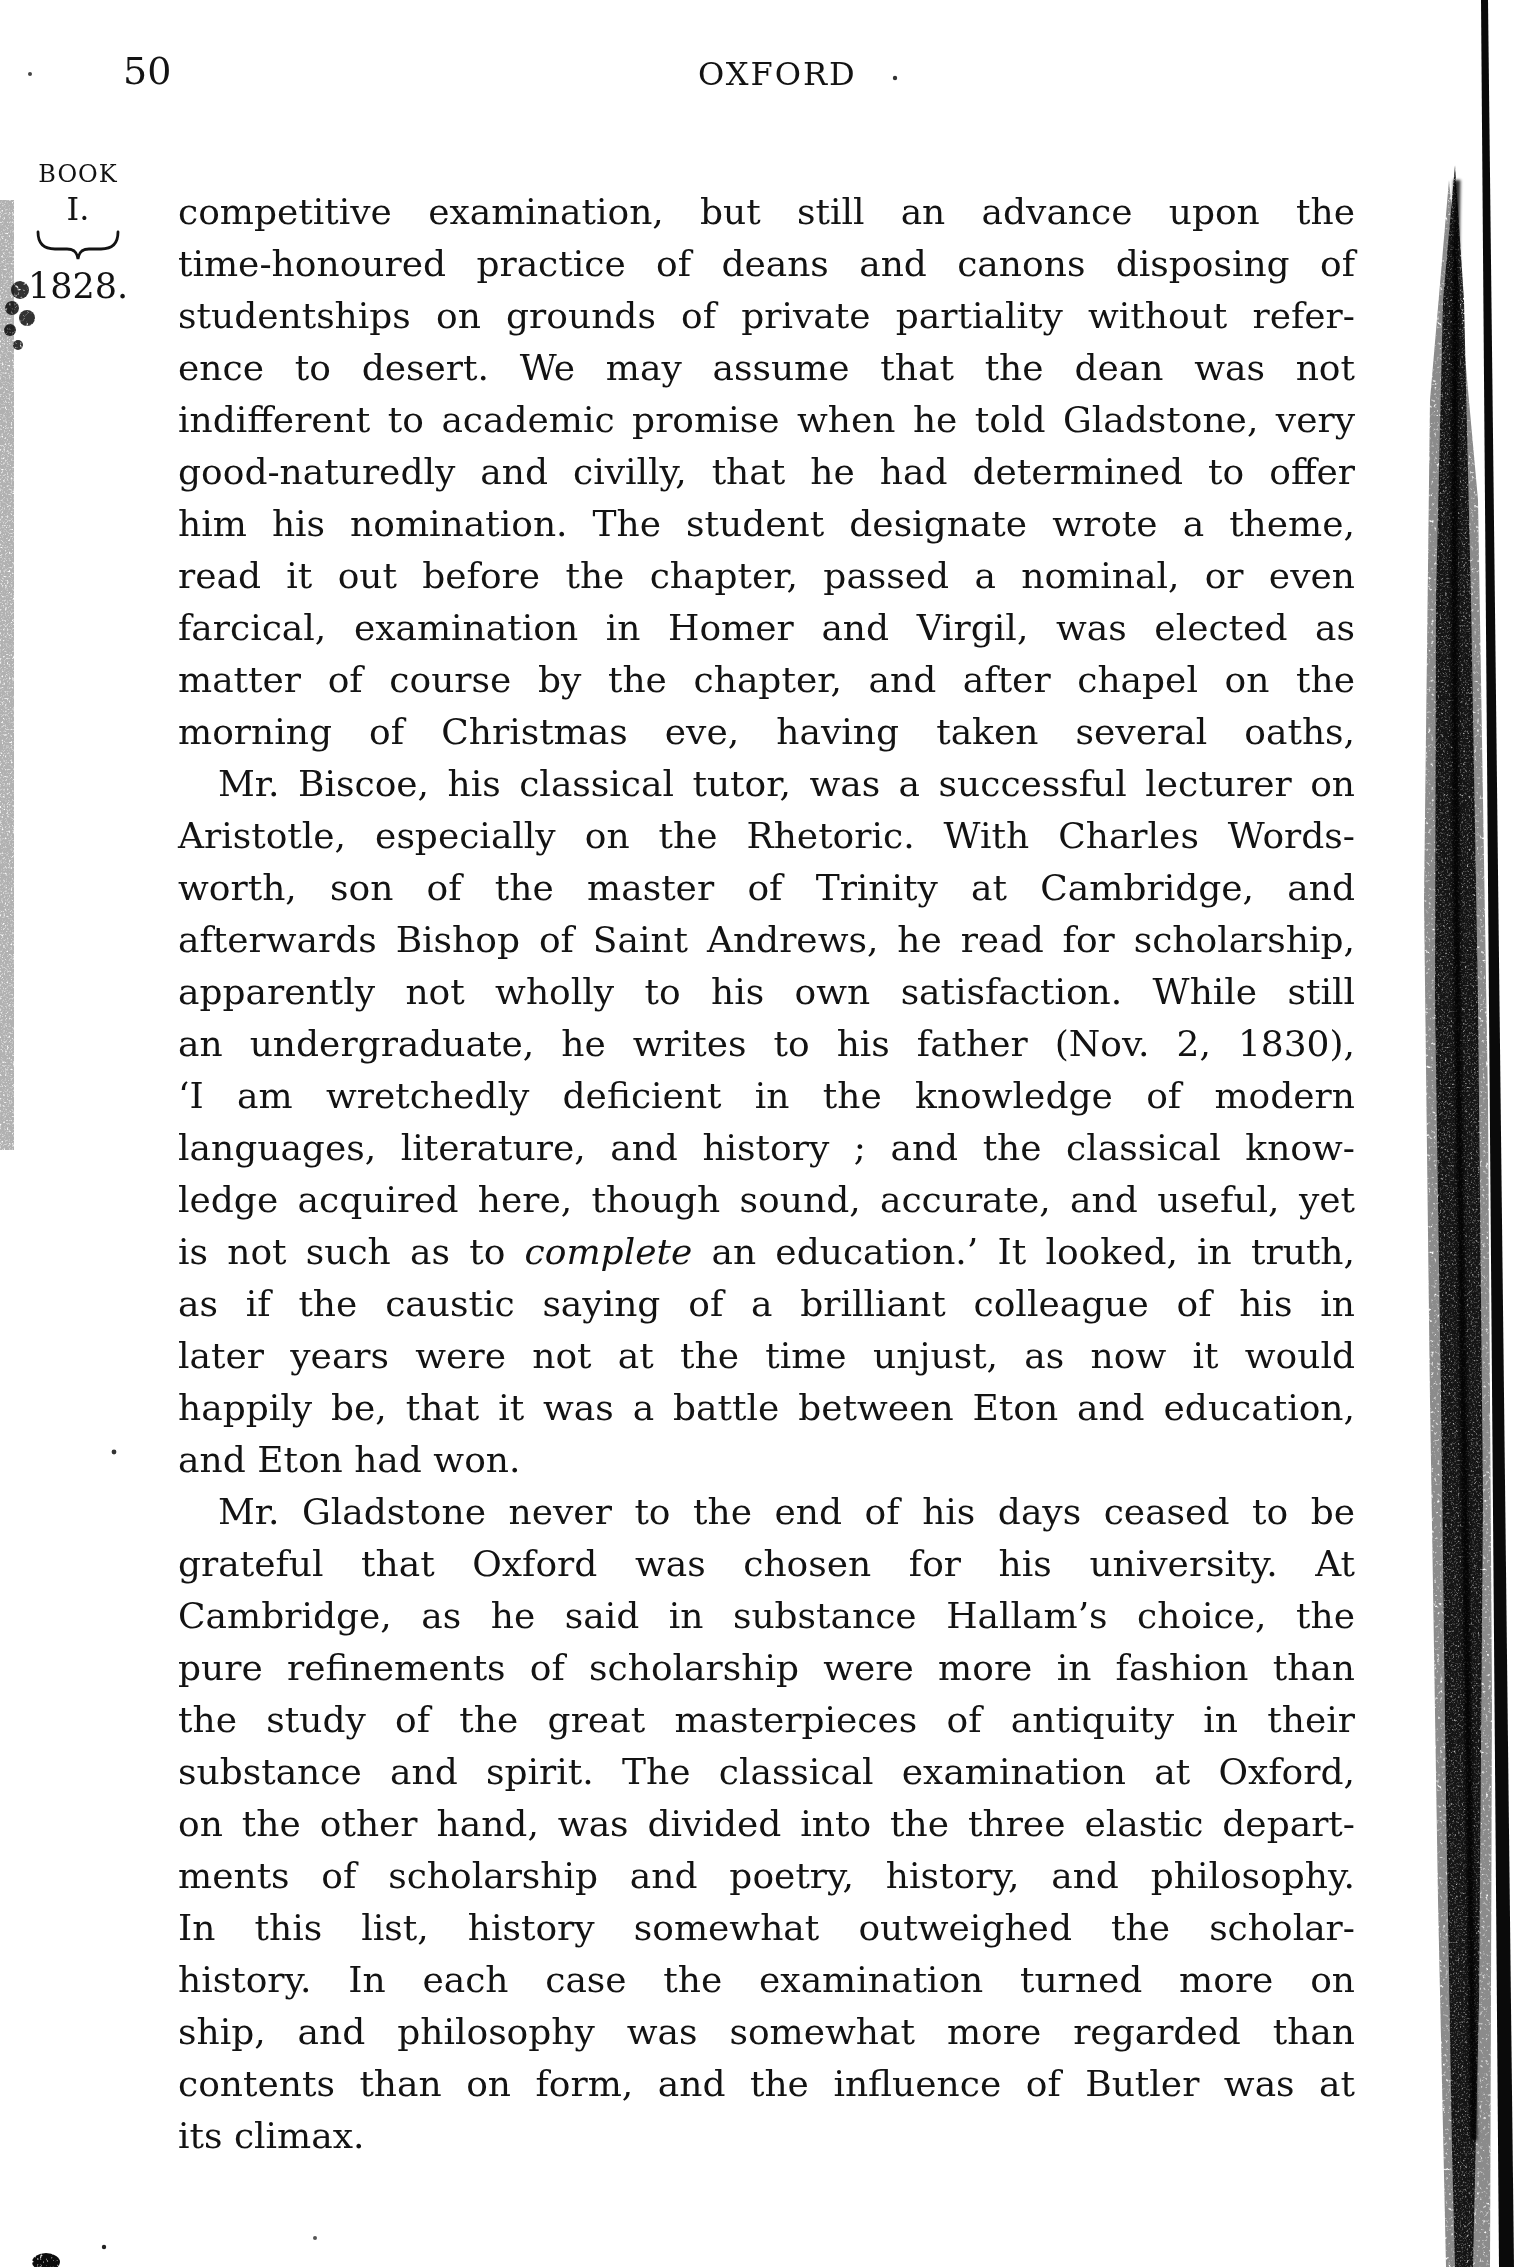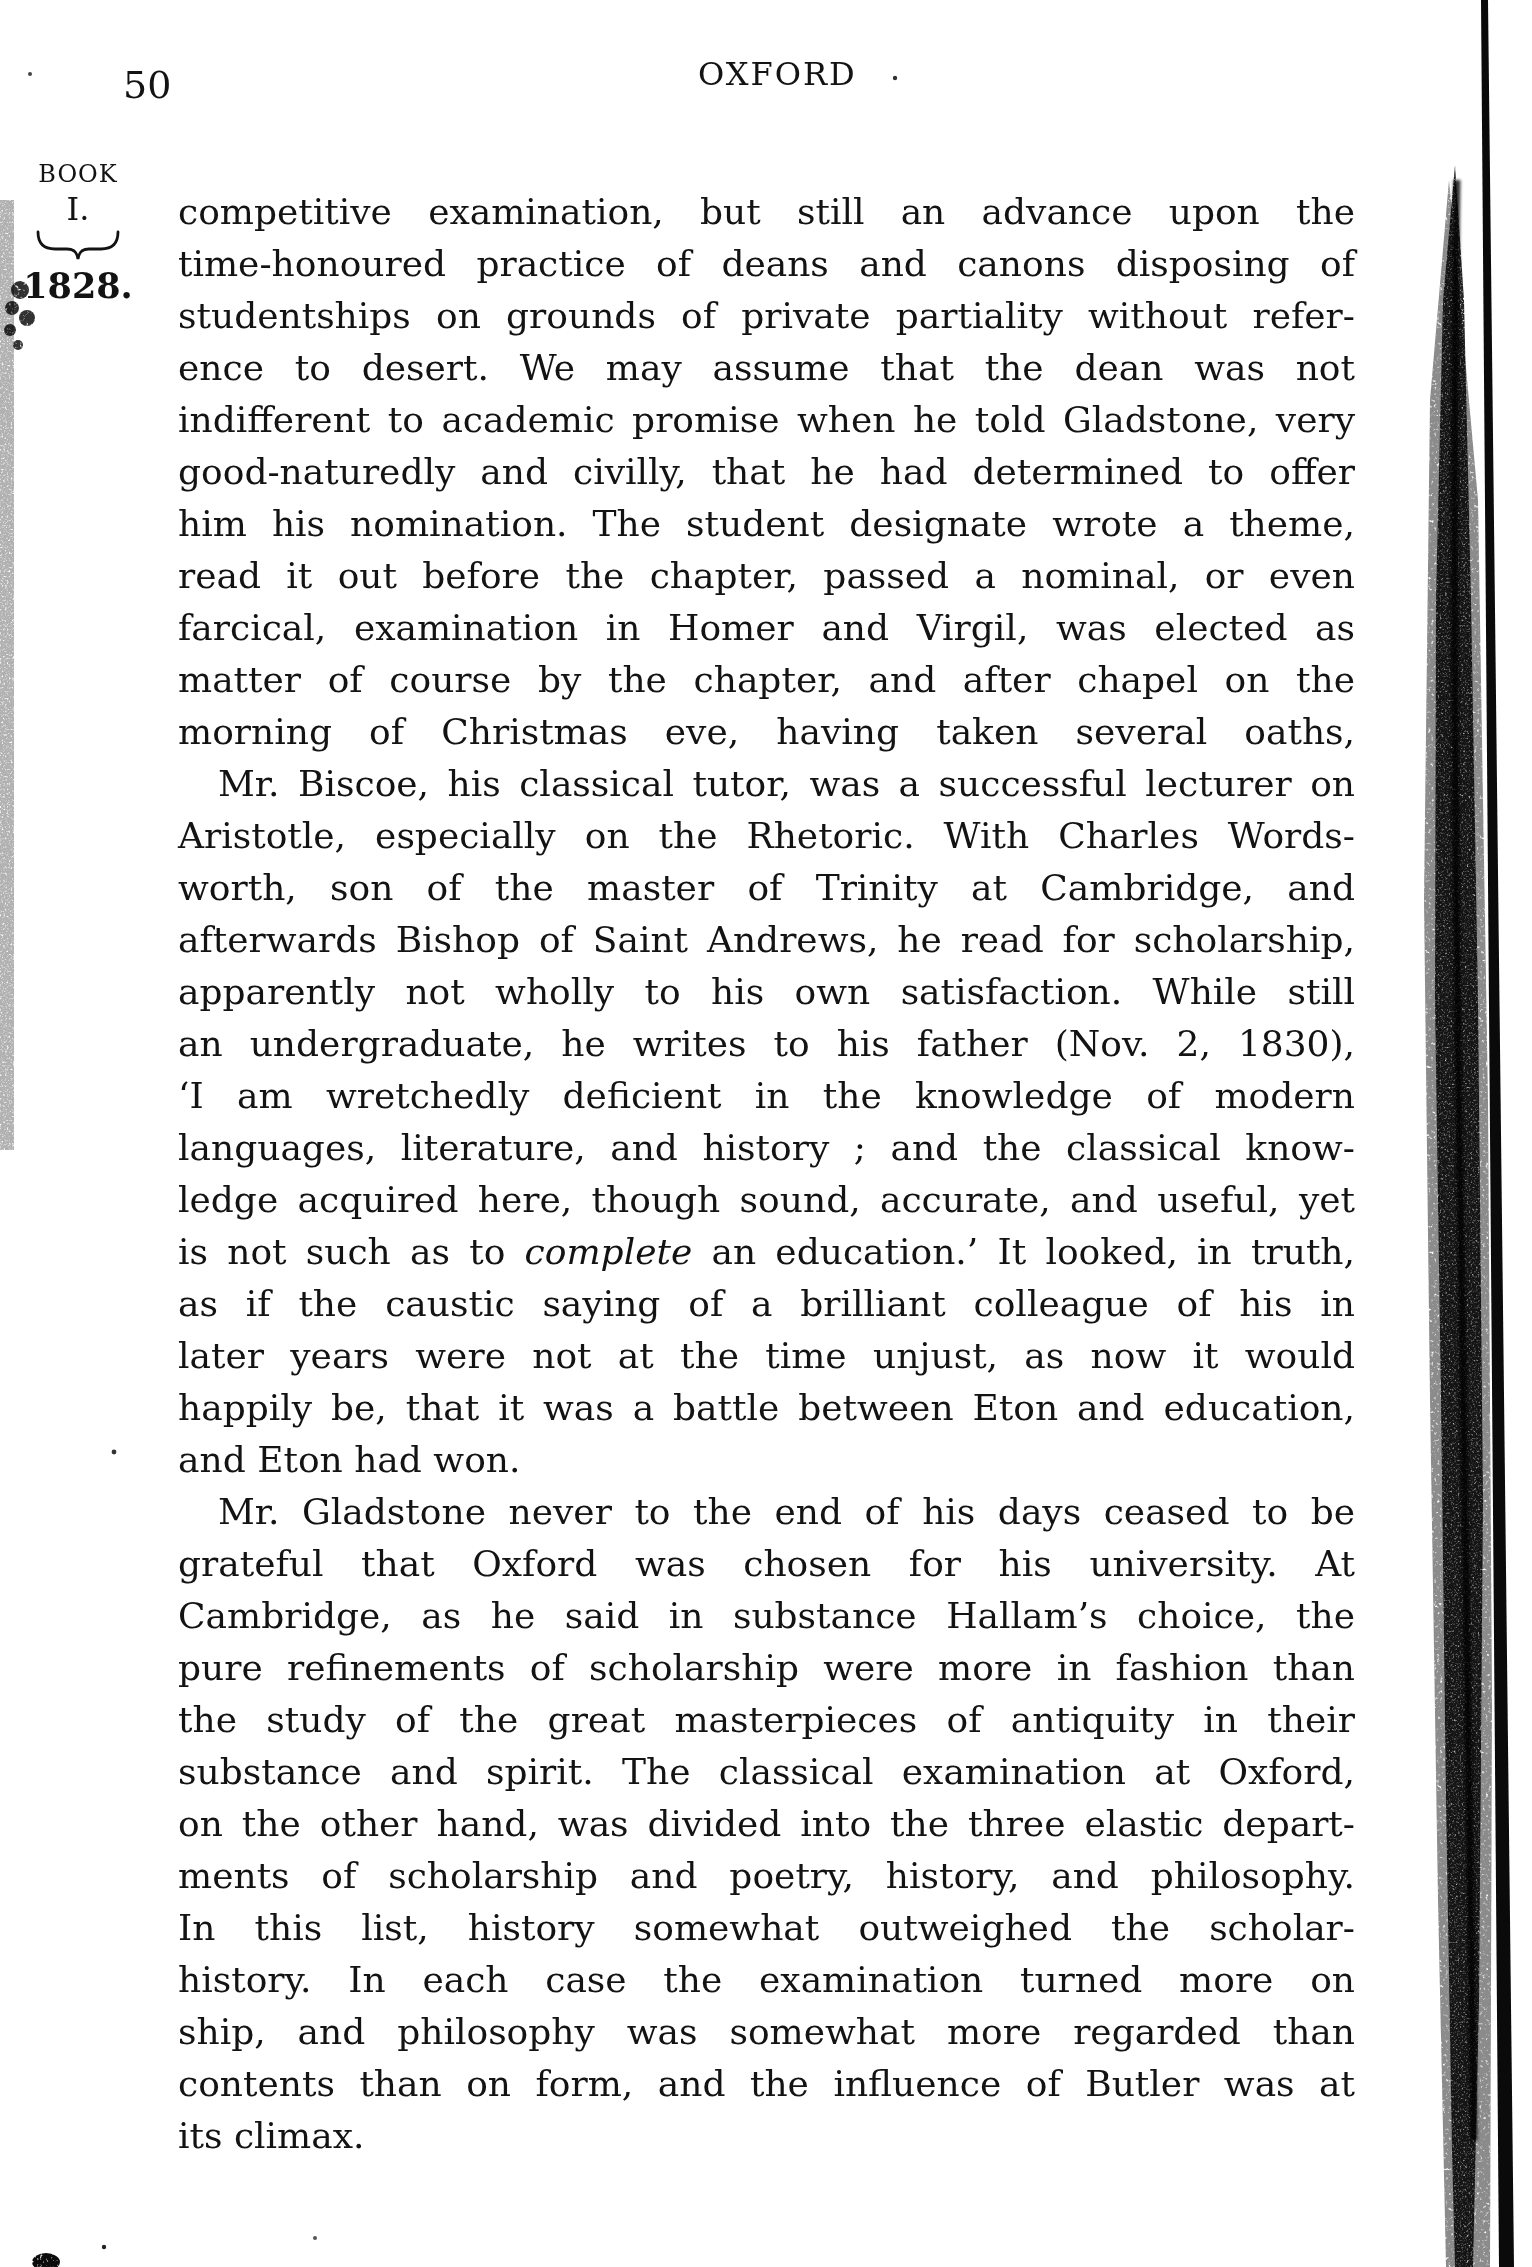--- a/index.html
+++ b/index.html
@@ -6,36 +6,36 @@
   #page{
     position:relative;
     width:1532px;height:2267px;
     background:#ffffff;
     overflow:hidden;
     font-family:"DejaVu Serif","Liberation Serif",serif;
     color:#131313;
   }
   
   #page-number{
-    position:absolute;left:123px;top:64px;
+    position:absolute;left:123px;top:50px;
     font-size:38px;line-height:42px;
   }
   #running-head{
     position:absolute;left:698px;top:53px;
     font-size:32px;line-height:42px;letter-spacing:2px;
   }
   
   #margin-block{
     position:absolute;left:20px;top:156px;width:116px;
     text-align:center;
   }
   .margin-caps{font-size:24px;line-height:36px;letter-spacing:1px;}
   .margin-numeral{font-size:32px;line-height:34px;}
   #margin-brace{display:block;margin:4px auto 0 auto;}
-  .margin-year{font-size:35px;line-height:38px;margin-top:5px;font-weight:bold;}
+  .margin-year{font-size:35px;line-height:38px;margin-top:5px;}
   
   #text-column{
     position:absolute;left:178px;top:142px;width:1177px;margin-top:44px;
   }
   .line{
     height:52px;line-height:52px;
     font-size:36px;
     text-align:justify;
     text-align-last:justify;
     text-justify:inter-word;

